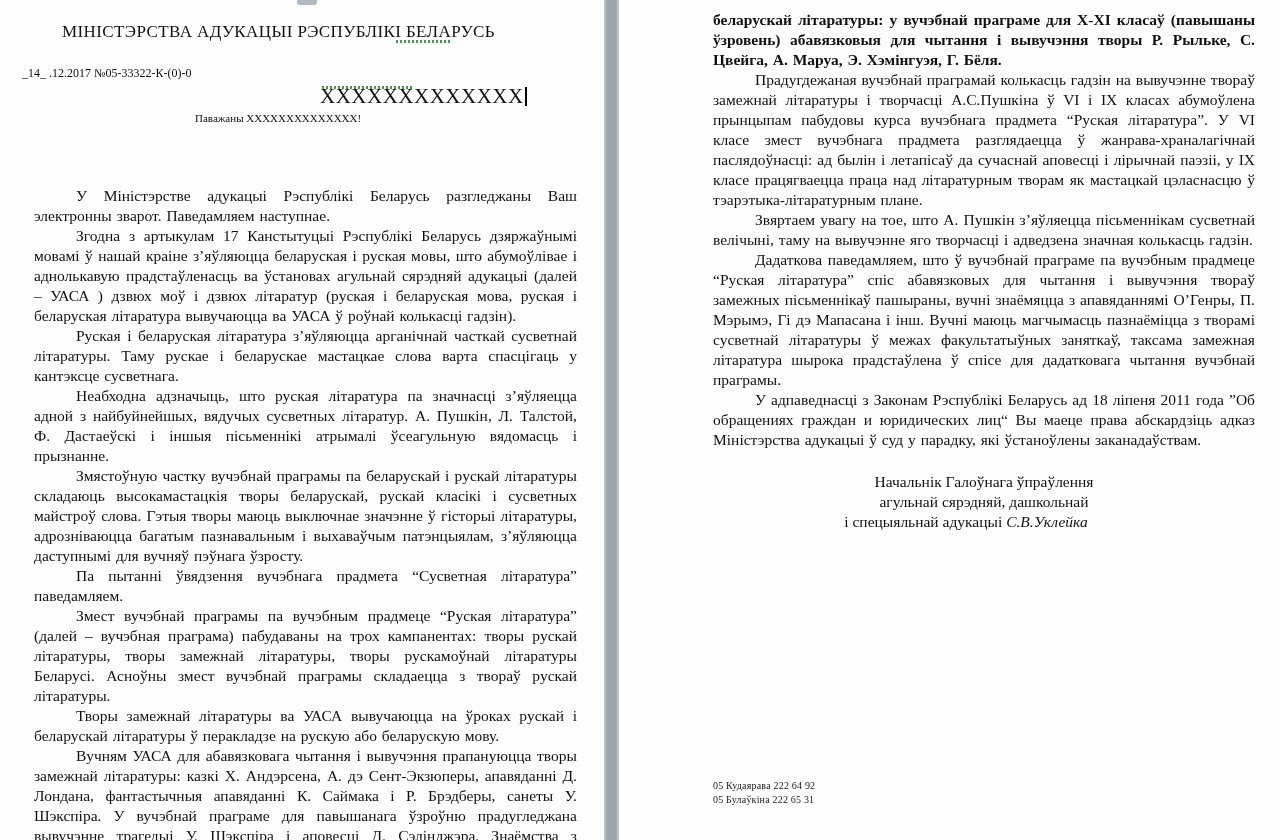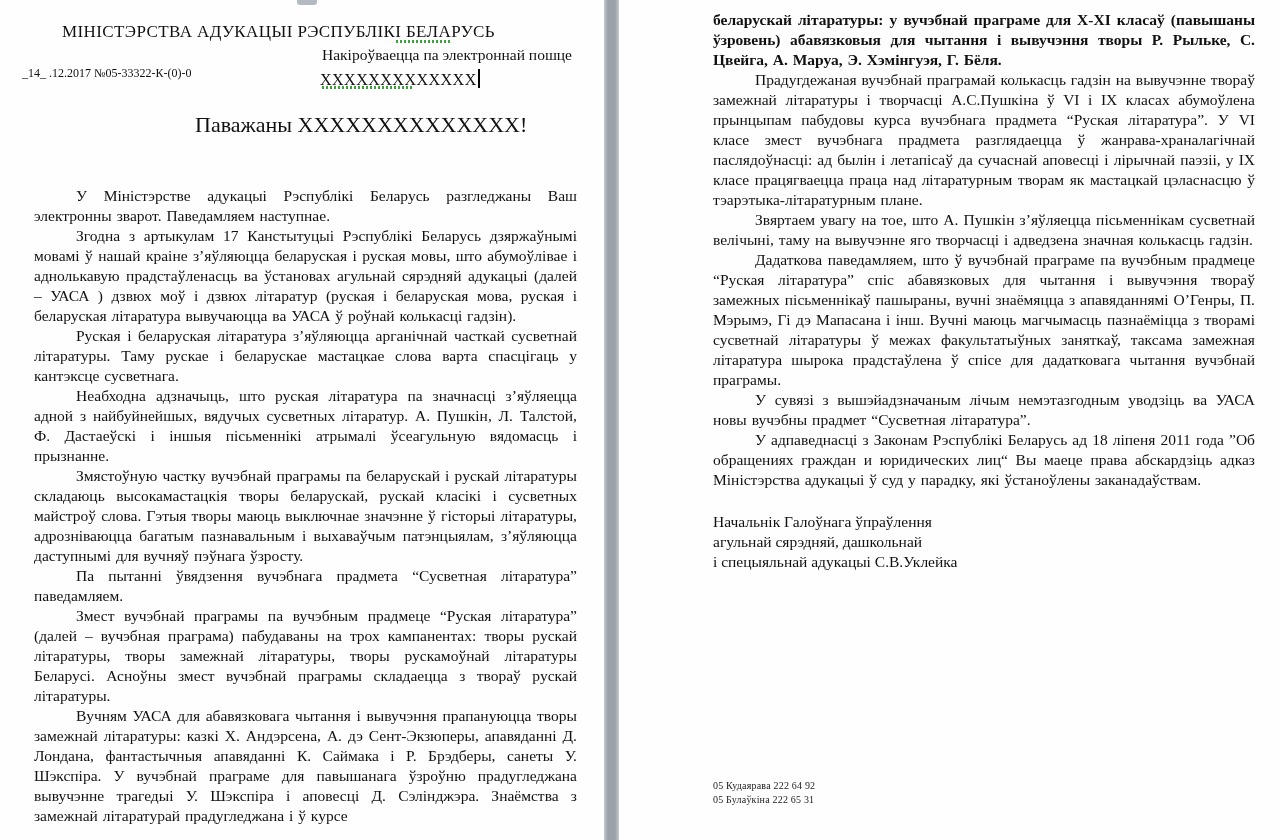--- a/index.html
+++ b/index.html
@@ -10,88 +10,87 @@
   .page-right{left:619px;width:661px;}
   .divider{position:absolute;left:604px;top:0;width:15px;height:840px;
            background:linear-gradient(to right,#c6cbd1 0%,#9aa2aa 25%,#9aa2aa 75%,#c6cbd1 100%);}
   .top-strip{position:absolute;left:619px;top:0;width:661px;height:6px;background:#cdd1d6;}
   .top-strip-notch{position:absolute;left:643px;top:0;width:30px;height:6px;background:#ffffff;}
   .top-edge-notch{position:absolute;left:297px;top:0;width:20px;height:5px;background:#b4bac1;border-radius:0 0 3px 3px;}
 
   .ministry-title{position:absolute;left:62px;top:22px;font-size:17px;letter-spacing:.4px;white-space:nowrap;}
   .delivery-note{position:absolute;right:32px;top:46px;font-size:15.5px;white-space:nowrap;}
   .date-line{position:absolute;left:22px;top:66px;font-size:12px;white-space:nowrap;}
-  .addressee-line{position:absolute;left:320px;top:69px;font-size:16px;letter-spacing:.5px;white-space:nowrap;}
+  .addressee-line{position:absolute;left:320px;top:84px;font-size:21px;letter-spacing:.5px;white-space:nowrap;}
   .caret{display:inline-block;width:2px;height:19px;background:#000;vertical-align:-3px;margin-left:1px;animation:blink 1s steps(1) infinite;}
   @keyframes blink{50%{opacity:0;}}
-  .salutation{position:absolute;left:195px;top:112px;font-size:22px;white-space:nowrap;}
+  .salutation{position:absolute;left:195px;top:112px;font-size:11px;white-space:nowrap;}
 
   .body-col{position:absolute;font-size:15.5px;line-height:20px;text-align:justify;}
   .body-col p{margin:0;text-indent:42px;word-spacing:1px;}
   .body-col p.no-indent{text-indent:0;font-weight:bold;}
   .left-body{left:34px;top:146px;width:543px;margin-top:40px;}
   .right-body{left:94px;top:10px;width:542px;}
 
   .squiggle{position:absolute;height:3px;
     background-image:repeating-linear-gradient(90deg,#3aa33a 0 2px,transparent 2px 4px);}
   .sq-title{left:396px;top:40px;width:54px;}
   .sq-addressee{left:322px;top:86px;width:92px;}
 
-  .signature{margin-top:22px;text-align:left;}
+  .signature{margin-top:22px;text-align:center;}
   .signature .sig-line{display:block;text-indent:0;}
   .sig-row{display:flex;justify-content:space-between;}
-  .sig-name{padding-right:36px;}
+  .sig-name{padding-right:36px;font-style:italic;}
 
   .footer-contacts{position:absolute;left:94px;top:779px;font-size:10px;line-height:14px;letter-spacing:.2px;color:#222;}
   .footer-contacts div{white-space:nowrap;}
 </style>
 </head>
 <body>
 
 <div class="canvas">
 
   <div class="page page-left">
     <div class="ministry-title">МІНІСТЭРСТВА АДУКАЦЫІ РЭСПУБЛІКІ БЕЛАРУСЬ</div>
     <div class="squiggle sq-title"></div>
 
-    <div class="delivery-note">Накіроўваецца па электроннай пошце</div>
 
     <div class="date-line">_14_ .12.2017 №05-33322-К-(0)-0</div>
 
     <div class="addressee-line">
       <span>ХХХХХХХХХХХХХ</span><span class="caret"></span>
     </div>
     <div class="squiggle sq-addressee"></div>
 
     <div class="salutation">Паважаны ХХХХХХХХХХХХХХ!</div>
 
     <div class="body-col left-body">
       <p>У Міністэрстве адукацыі Рэспублікі Беларусь разгледжаны Ваш электронны зварот. Паведамляем наступнае.</p>
       <p>Згодна з артыкулам 17 Канстытуцыі Рэспублікі Беларусь дзяржаўнымі мовамі ў нашай краіне з’яўляюцца беларуская і руская мовы, што абумоўлівае і аднолькавую прадстаўленасць ва ўстановах агульнай сярэдняй адукацыі (далей – УАСА ) дзвюх моў і дзвюх літаратур (руская і беларуская мова, руская і беларуская літаратура вывучаюцца ва УАСА ў роўнай колькасці гадзін).</p>
       <p>Руская і беларуская літаратура з’яўляюцца арганічнай часткай сусветнай літаратуры. Таму рускае і беларускае мастацкае слова варта спасцігаць у кантэксце сусветнага.</p>
       <p>Неабходна адзначыць, што руская літаратура па значнасці з’яўляецца адной з найбуйнейшых, вядучых сусветных літаратур. А. Пушкін, Л. Талстой, Ф. Дастаеўскі і іншыя пісьменнікі атрымалі ўсеагульную вядомасць і прызнанне.</p>
       <p>Змястоўную частку вучэбнай праграмы па беларускай і рускай літаратуры складаюць высокамастацкія творы беларускай, рускай класікі і сусветных майстроў слова. Гэтыя творы маюць выключнае значэнне ў гісторыі літаратуры, адрозніваюцца багатым пазнавальным і выхаваўчым патэнцыялам, з’яўляюцца даступнымі для вучняў пэўнага ўзросту.</p>
       <p>Па пытанні ўвядзення вучэбнага прадмета “Сусветная літаратура” паведамляем.</p>
       <p>Змест вучэбнай праграмы па вучэбным прадмеце “Руская літаратура” (далей – вучэбная праграма) пабудаваны на трох кампанентах: творы рускай літаратуры, творы замежнай літаратуры, творы рускамоўнай літаратуры Беларусі. Асноўны змест вучэбнай праграмы складаецца з твораў рускай літаратуры.</p>
+      <p>Творы замежнай літаратуры ва УАСА вывучаюцца на ўроках рускай і беларускай літаратуры ў перакладзе на рускую або беларускую мову.</p>
       <p>Вучням УАСА для абавязковага чытання і вывучэння прапануюцца творы замежнай літаратуры: казкі Х. Андэрсена, А. дэ Сент-Экзюперы, апавяданні Д. Лондана, фантастычныя апавяданні К. Саймака і Р. Брэдберы, санеты У. Шэкспіра. У вучэбнай праграме для павышанага ўзроўню прадугледжана вывучэнне трагедыі У. Шэкспіра і аповесці Д. Сэлінджэра. Знаёмства з замежнай літаратурай прадугледжана і ў курсе</p>
     </div>
   </div>
 
   <div class="divider"></div>
   <div class="top-strip"></div>
   <div class="top-strip-notch"></div>
   <div class="top-edge-notch"></div>
 
   <div class="page page-right">
     <div class="body-col right-body">
       <p class="no-indent">беларускай літаратуры: у вучэбнай праграме для X-XI класаў (павышаны ўзровень) абавязковыя для чытання і вывучэння творы Р. Рыльке, С. Цвейга, А. Маруа, Э. Хэмінгуэя, Г. Бёля.</p>
       <p>Прадугдежаная вучэбнай праграмай колькасць гадзін на вывучэнне твораў замежнай літаратуры і творчасці А.С.Пушкіна ў VI і IX класах абумоўлена прынцыпам пабудовы курса вучэбнага прадмета “Руская літаратура”. У VI класе змест вучэбнага прадмета разглядаецца ў жанрава-храналагічнай паслядоўнасці: ад былін і летапісаў да сучаснай аповесці і лірычнай паэзіі, у IX класе працягваецца праца над літаратурным творам як мастацкай цэласнасцю ў тэарэтыка-літаратурным плане.</p>
       <p>Звяртаем увагу на тое, што А. Пушкін з’яўляецца пісьменнікам сусветнай велічыні, таму на вывучэнне яго творчасці і адведзена значная колькасць гадзін.</p>
       <p>Дадаткова паведамляем, што ў вучэбнай праграме па вучэбным прадмеце “Руская літаратура” спіс абавязковых для чытання і вывучэння твораў замежных пісьменнікаў пашыраны, вучні знаёмяцца з апавяданнямі О’Генры, П. Мэрымэ, Гі дэ Мапасана і інш. Вучні маюць магчымасць пазнаёміцца з творамі сусветнай літаратуры ў межах факультатыўных заняткаў, таксама замежная літаратура шырока прадстаўлена ў спісе для дадатковага чытання вучэбнай праграмы.</p>
-      <p>У сувязі з вышэйадзначаным лічым немэтазгодным уводзіць ва УАСА новы вучэбны прадмет “Сусветная літаратура”.</p>
       <p>У адпаведнасці з Законам Рэспублікі Беларусь ад 18 ліпеня 2011 года ”Об обращениях граждан и юридических лиц“ Вы маеце права абскардзіць адказ Міністэрства адукацыі ў суд у парадку, які ўстаноўлены заканадаўствам.</p>
 
       <div class="signature">
         <span class="sig-line">Начальнік Галоўнага ўпраўлення</span>
         <span class="sig-line">агульнай сярэдняй, дашкольнай</span>
         <span class="sig-line sig-row">
           <span>і спецыяльнай адукацыі</span>
           <span class="sig-name">С.В.Уклейка</span>
         </span>
       </div>

